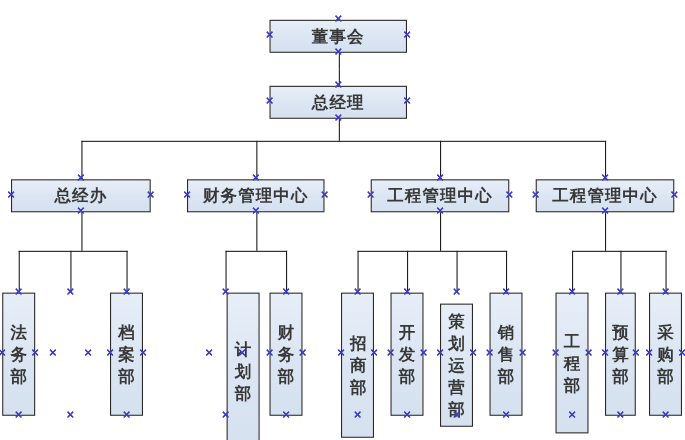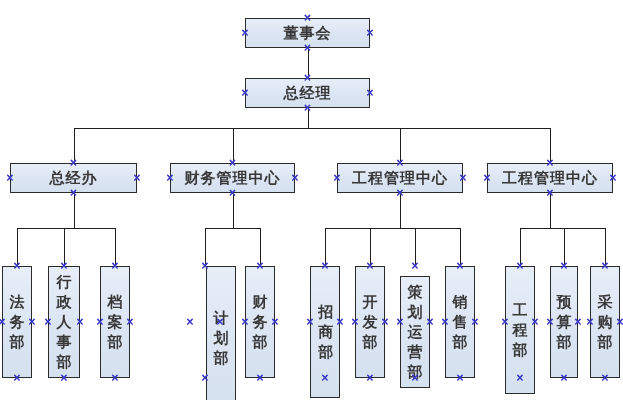--- a/index.html
+++ b/index.html
@@ -128,23 +128,20 @@
     <span class="handle" style="left: 550px; top: 193px;">×</span>
     <span class="handle" style="left: 487px; top: 178px;">×</span>
     <span class="handle" style="left: 613px; top: 178px;">×</span>
     <div class="node v" style="left: 2px; top: 266px; width: 30px; height: 112px;">
       <span class="label">法务部</span>
     </div>
     <span class="handle" style="left: 17px; top: 266px;">×</span>
     <span class="handle" style="left: 17px; top: 378px;">×</span>
     <span class="handle" style="left: 2px; top: 322px;">×</span>
     <span class="handle" style="left: 32px; top: 322px;">×</span>
-    <div class="node v" style="left: 48px; top: 266px; width: 32px; height: 112px;">
-      <span class="label">行政人事部</span>
-    </div>
     <span class="handle" style="left: 64px; top: 266px;">×</span>
     <span class="handle" style="left: 64px; top: 378px;">×</span>
     <span class="handle" style="left: 48px; top: 322px;">×</span>
     <span class="handle" style="left: 80px; top: 322px;">×</span>
     <div class="node v" style="left: 100px; top: 266px; width: 30px; height: 112px;">
       <span class="label">档案部</span>
     </div>
     <span class="handle" style="left: 115px; top: 266px;">×</span>
     <span class="handle" style="left: 115px; top: 378px;">×</span>
     <span class="handle" style="left: 100px; top: 322px;">×</span>

